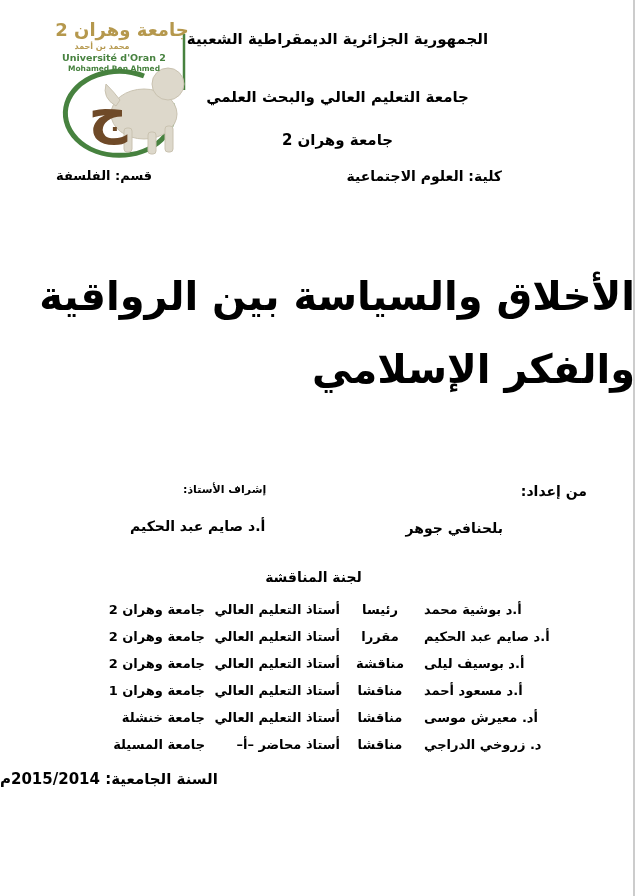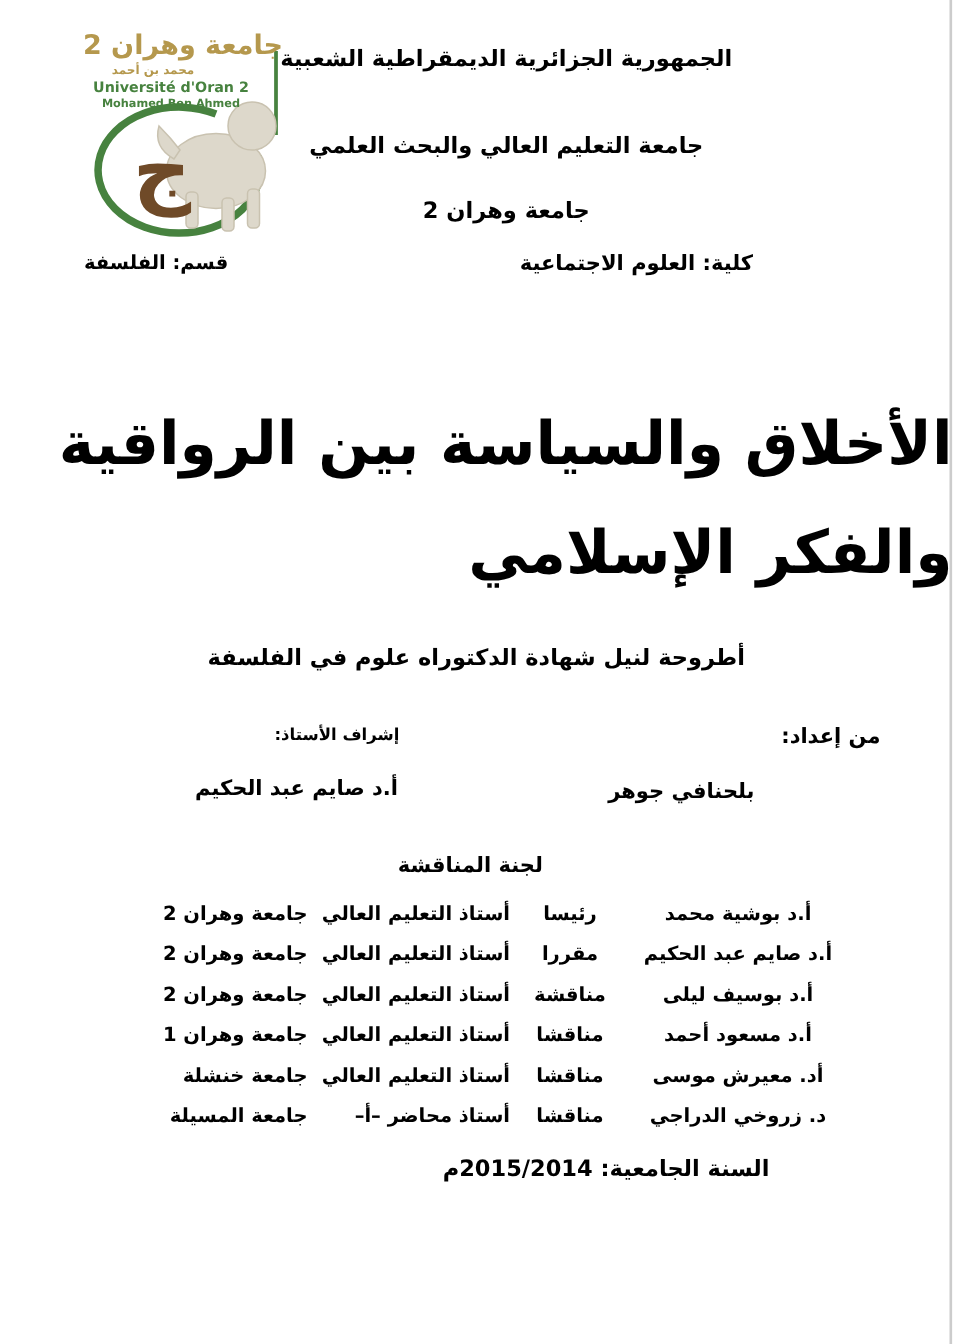--- a/index.html
+++ b/index.html
@@ -28,26 +28,26 @@
 
   .prep-label{position:absolute;top:483px;right:48px;font-weight:bold;font-size:14px;}
   .sup-label{position:absolute;top:483px;left:183px;font-weight:bold;font-size:11px;}
   .prep-name{position:absolute;top:520px;right:132px;font-weight:bold;font-size:14px;}
   .sup-name{position:absolute;top:518px;left:130px;font-weight:bold;font-size:14px;}
 
   .committee-heading{position:absolute;top:569px;left:0;width:627px;text-align:center;font-weight:bold;font-size:14px;}
 
   .committee{position:absolute;top:596px;right:75px;width:460px;direction:rtl;}
   .c-row{display:flex;height:27px;align-items:center;font-weight:bold;font-size:13px;}
-  .c-name{width:140px;text-align:center;padding-left:4px;box-sizing:border-box;white-space:nowrap;}
+  .c-name{width:140px;text-align:left;padding-left:4px;box-sizing:border-box;white-space:nowrap;}
   .c-role{width:80px;text-align:center;white-space:nowrap;}
   .c-rank{width:115px;text-align:right;box-sizing:border-box;white-space:nowrap;}
   .c-univ{width:125px;text-align:right;padding-right:20px;box-sizing:border-box;white-space:nowrap;}
 
-  .year{position:absolute;top:770px;left:0;width:513px;text-align:right;font-weight:bold;font-size:15px;}
+  .year{position:absolute;top:770px;left:0;width:513px;text-align:left;font-weight:bold;font-size:15px;}
 </style>
 </head>
 <body>
 
 <div class="page">
   <div class="page-edge"></div>
 
   <div class="logo">
     <svg viewBox="0 0 136 152" xmlns="http://www.w3.org/2000/svg">
 
@@ -79,21 +79,20 @@
   <div class="hdr hdr3">جامعة وهران 2</div>
 
   <div class="faculty">كلية:  العلوم الاجتماعية</div>
   <div class="department">قسم:  الفلسفة</div>
 
   <div class="main-title">
     <div>الأخلاق والسياسة بين الرواقية</div>
     <div>والفكر الإسلامي</div>
   </div>
 
-  <div class="subtitle">أطروحة لنيل شهادة الدكتوراه علوم في الفلسفة</div>
 
   <div class="prep-label">من إعداد:</div>
   <div class="sup-label">إشراف الأستاذ:</div>
   <div class="prep-name">بلحنافي جوهر</div>
   <div class="sup-name">أ.د صايم عبد الحكيم</div>
 
   <div class="committee-heading">لجنة المناقشة</div>
 
   <div class="committee">
     <div class="c-row">

